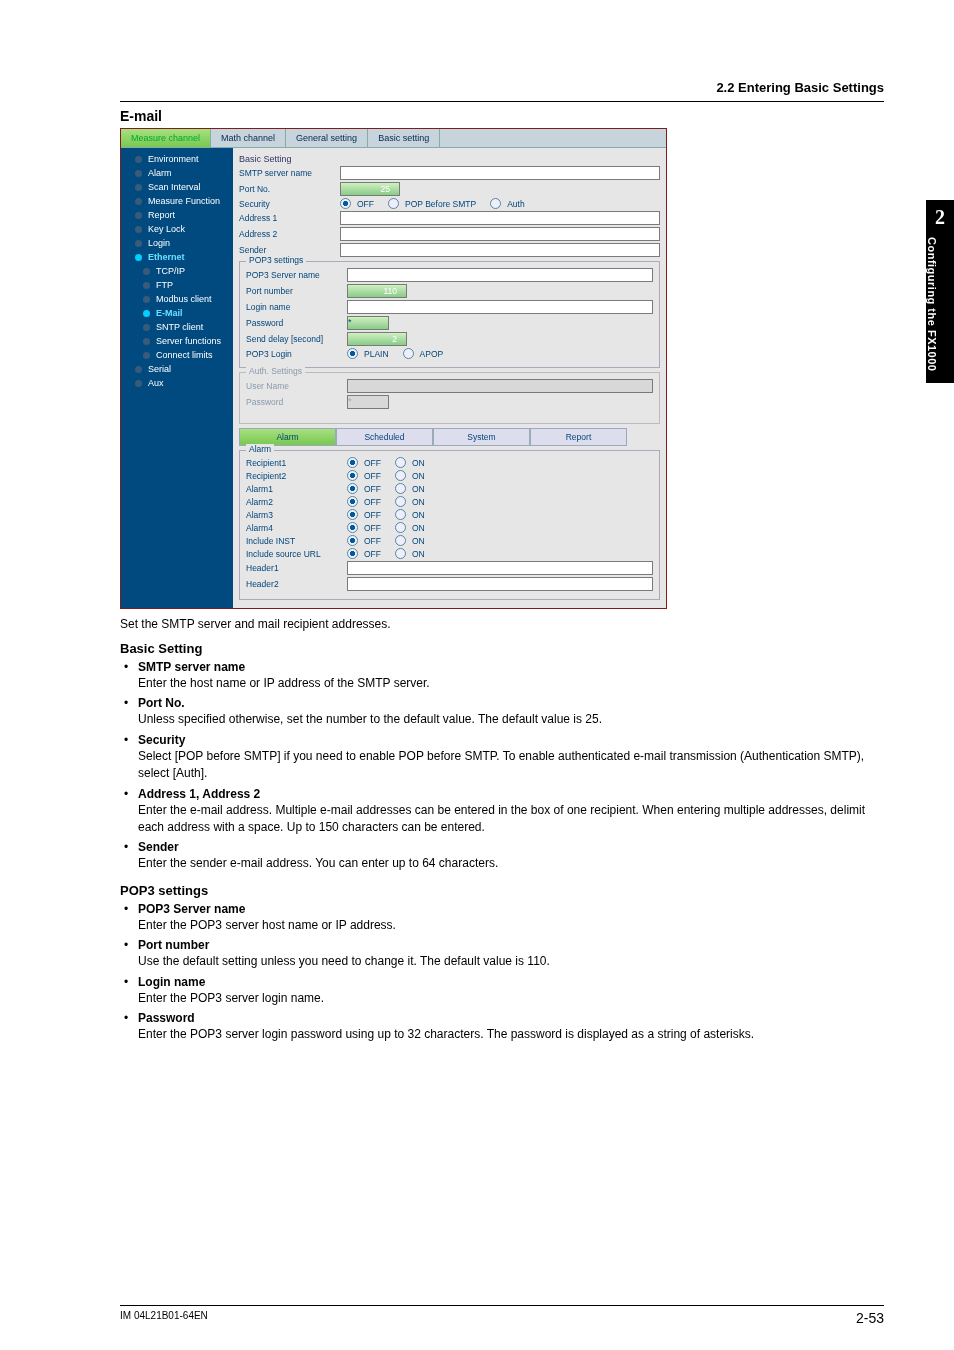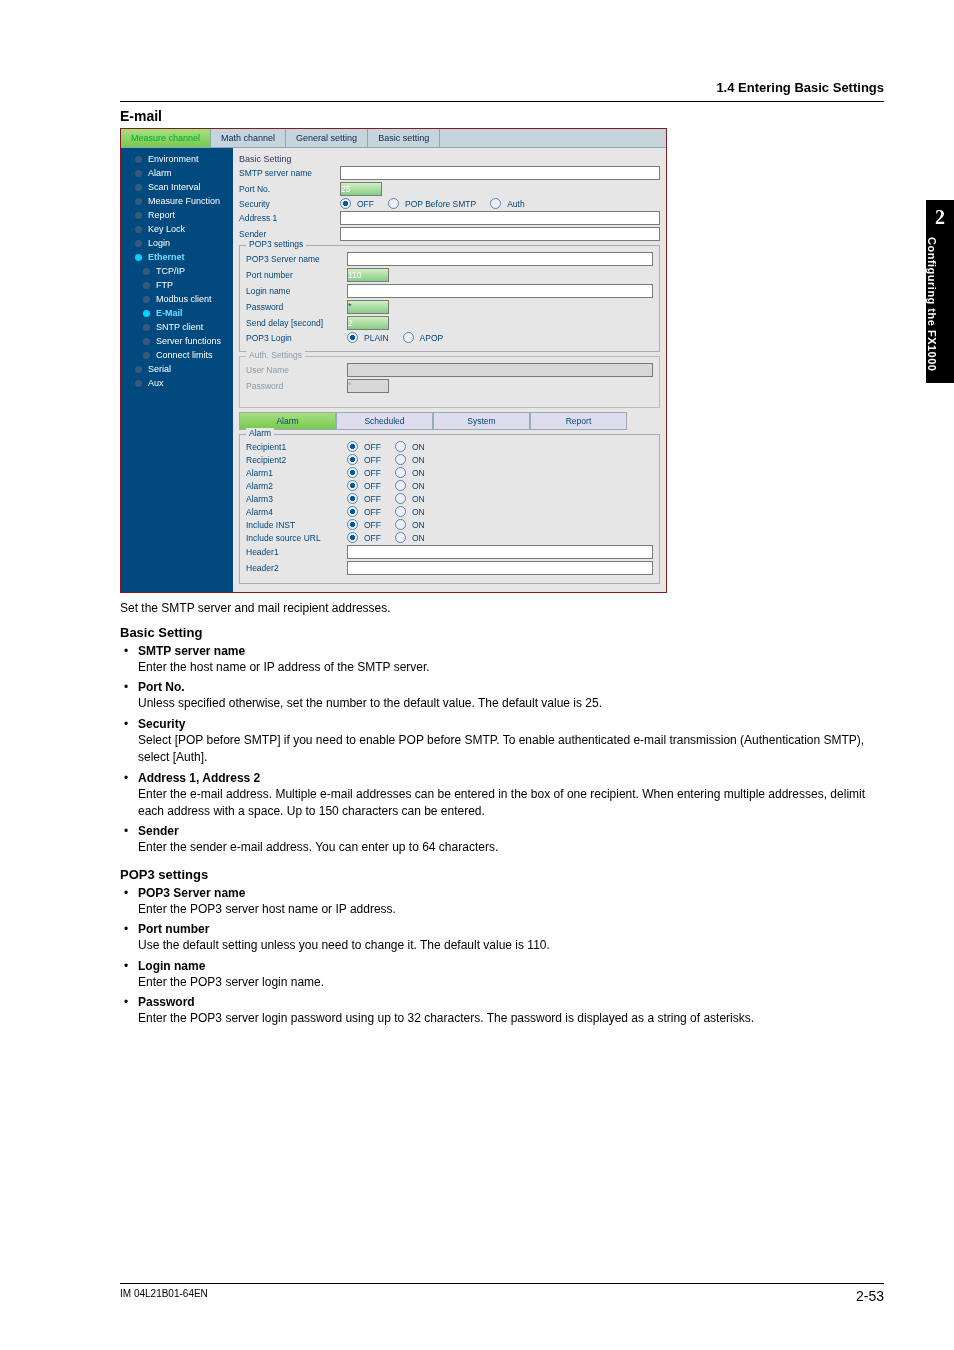--- a/index.html
+++ b/index.html
@@ -22,47 +22,47 @@
   .sb-item.sel { color:#66e0ff; font-weight:bold; }
   .dot { width:7px; height:7px; border-radius:50%; background:#3a5a7a; display:inline-block; margin-right:2px; }
   .dot.sel { background:#00d0ff; }
   .main { flex:1; background:#e6e6e6; padding:4px 6px; color:#00447a; }
   .grp-title { color:#336; font-weight:normal; margin:2px 0; }
   .fs { border:1px solid #aab; padding:4px 6px 6px; margin:4px 0; position:relative; }
   .fs-label { position:absolute; top:-7px; left:6px; background:#e6e6e6; padding:0 3px; font-size:8.5px; }
   .row { display:flex; align-items:center; margin:2px 0; gap:6px; }
   .lab { width:95px; font-size:8.5px; }
   .field { flex:1; height:12px; background:#fff; border:1px solid #7a7a7a; }
-  .field.green { background:linear-gradient(#d0f0c0,#88cc88); color:#fff; padding:0 0; width:40px; flex:none; font-size:8.5px; line-height:12px; }
+  .field.green { background:linear-gradient(#d0f0c0,#88cc88); color:#fff; text-align:right; padding:0 9px; width:40px; flex:none; font-size:8.5px; line-height:12px; }
   .field.pw { background:linear-gradient(#d0f0c0,#88cc88); width:40px; flex:none; }
   .radio { width:9px; height:9px; border-radius:50%; border:1px solid #589; display:inline-block; background:#eef; }
   .radio.on { background:radial-gradient(circle,#005a9a 0 40%,#eef 45%); }
   .rlab { font-size:8.5px; margin-right:8px; }
   .btnrow { display:flex; gap:0; margin:4px 0; }
   .tbtn { flex:none; width:95px; text-align:center; padding:3px 0; font-size:8.5px; background:#dde; border:1px solid #9ab; }
   .tbtn.sel { background:linear-gradient(#a8e080,#78c850); }
   .disabled-fs { border:1px solid #bbb; color:#9aa; padding:4px 6px 12px; margin:4px 0; position:relative; }
   .disabled-fs .lab { color:#8a9aaa; }
   .disabled-fs .field { background:#d8d8d8; }
   
   .caption { font-size:12px; margin:8px 0 6px 0; }
   .h3 { font-size:13px; font-weight:bold; margin:10px 0 2px 0; }
   ul.bul { list-style:none; padding:0; margin:0; }
   ul.bul > li { padding-left:18px; position:relative; margin:4px 0; }
   ul.bul > li::before { content:"•"; position:absolute; left:4px; top:0; font-size:12px; }
   .bhead { font-size:12px; font-weight:bold; }
   .bbody { font-size:12px; line-height:1.45; margin-top:1px; }
-  .footer { position:absolute; left:120px; right:70px; bottom:46px; display:flex; justify-content:space-between; font-size:10px; border-top:1px solid #000; padding-top:4px; }
+  .footer { position:absolute; left:120px; right:70px; bottom:24px; display:flex; justify-content:space-between; font-size:10px; border-top:1px solid #000; padding-top:4px; }
   .footer .pn { font-weight:normal; font-size:14px; }
 </style>
 </head>
 <body>
 
 <div class="page">
-  <div class="section-title">1.4  Entering Basic Settings</div>
+  <div class="section-title">2.2  Entering Basic Settings</div>
   <div class="header-rule"></div>
 
   <div class="thumb-tab">
     <div class="thumb-num">2</div>
     <div class="thumb-text">Configuring the FX1000</div>
   </div>
 
   <div class="h-email">E-mail</div>
 
   <div class="shot">
@@ -160,20 +160,24 @@
           <span class="radio"></span>
             <span class="rlab">POP Before SMTP</span>
           <span class="radio"></span>
             <span class="rlab">Auth</span>
         </div>
         <div class="row">
             <div class="lab">Address 1</div>
             <div class="field"></div>
           </div>
         <div class="row">
+            <div class="lab">Address 2</div>
+            <div class="field"></div>
+          </div>
+        <div class="row">
             <div class="lab">Sender</div>
             <div class="field"></div>
           </div>
 
         <div class="fs">
           <div class="fs-label">POP3 settings</div>
           <div class="row">
               <div class="lab">POP3 Server name</div>
               <div class="field"></div>
             </div>

